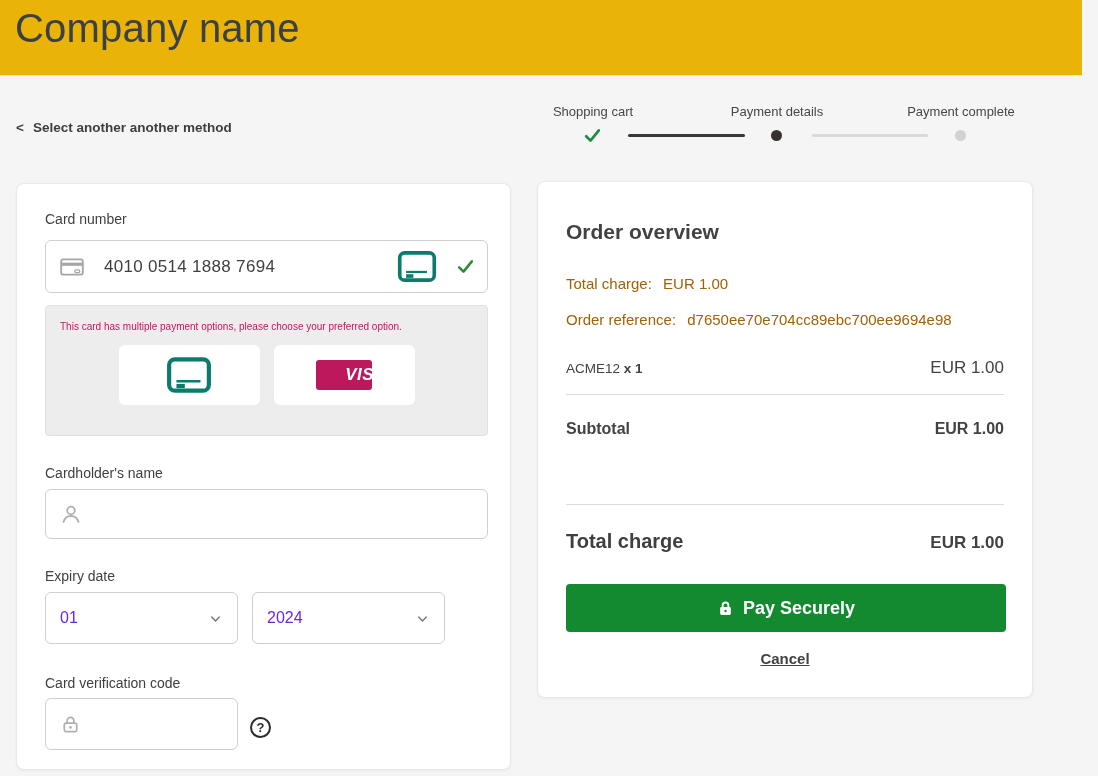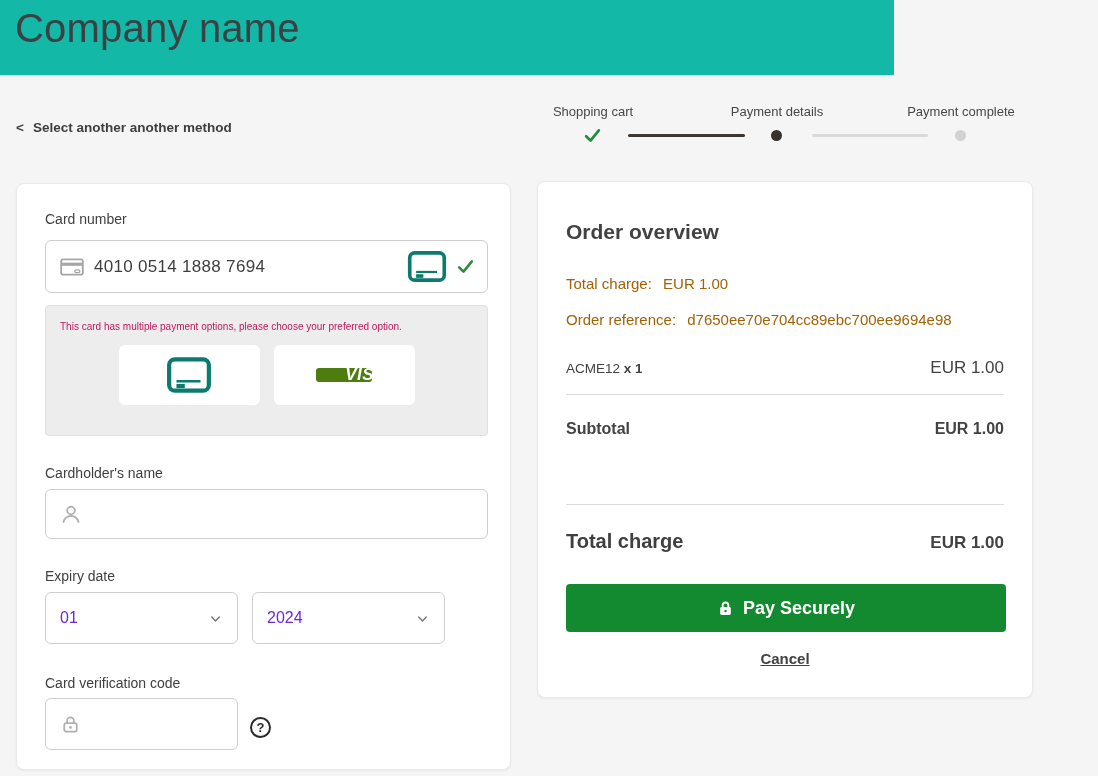--- a/index.html
+++ b/index.html
@@ -7,22 +7,22 @@
   body {
     font-family: "Liberation Sans", sans-serif;
     background: #f5f5f5;
     position: relative;
     overflow: hidden;
     color: #424242;
   }
 
   
   .header {
-    position: absolute; top: 0; left: 0; width: 894px; height: 76px;
-    background: #14b8a6; border-bottom: 1px solid #e3e3e3;
+    position: absolute; top: 0; left: 0; width: 1082px; height: 76px;
+    background: #eab308; border-bottom: 1px solid #e3e3e3;
   }
   .header h1 {
     position: absolute; left: 15px; top: 6px;
     font-size: 40px; font-weight: 400; color: #3b4045; letter-spacing: 0.2px;
   }
 
   
   .back-link {
     position: absolute; left: 16px; top: 120px;
     font-size: 13.5px; font-weight: 700; color: #3e3e3e;
@@ -50,21 +50,21 @@
     box-shadow: 0 1px 3px rgba(0,0,0,0.05);
   }
   .panel-form  { left: 16px;  top: 183px; width: 495px; height: 587px; }
   .panel-order { left: 537px; top: 181px; width: 496px; height: 517px; }
 
   .field-label { position: absolute; font-size: 14px; color: #404040; }
 
   .input-box {
     position: absolute; background: #fff;
     border: 1px solid #cfcfcf; border-radius: 6px;
-    display: flex; align-items: center; padding: 0 12px 0 13px; gap: 9px;
+    display: flex; align-items: center; padding: 0 12px 0 13px; gap: 19px;
   }
   .input-box input {
     border: none; outline: none; flex: 1; min-width: 0;
     font-family: "Liberation Sans", sans-serif;
     font-size: 17px; color: #3f3f3f; letter-spacing: 0.3px; background: transparent;
   }
   .brand-badge { flex: 0 0 auto; display: flex; align-items: center; }
 
   
   .options-box {
@@ -72,21 +72,21 @@
     background: #ededed; border: 1px solid #e0e0e0; border-radius: 4px;
     padding: 11px 14px;
   }
   .options-notice { font-size: 10px; line-height: 19px; color: #be185d; }
   .options-row { display: flex; justify-content: center; gap: 14px; margin-top: 9px; }
   .brand-option {
     width: 141px; height: 60px; background: #ffffff; border: none; border-radius: 6px;
     display: flex; align-items: center; justify-content: center; cursor: pointer;
   }
   .visa-badge {
-    width: 56px; height: 14px; background: #4d7c0f; border-radius: 3px;
+    width: 56px; height: 30px; background: #be185d; border-radius: 3px;
     display: flex; align-items: center; justify-content: center;
     color: #ffffff; font-size: 17px; font-weight: 700; font-style: italic;
     letter-spacing: 0.5px;
     padding-left: 44px;
   }
 
   .select-box {
     position: absolute; background: #fff;
     border: 1px solid #cfcfcf; border-radius: 6px;
     display: flex; align-items: center; justify-content: space-between;

